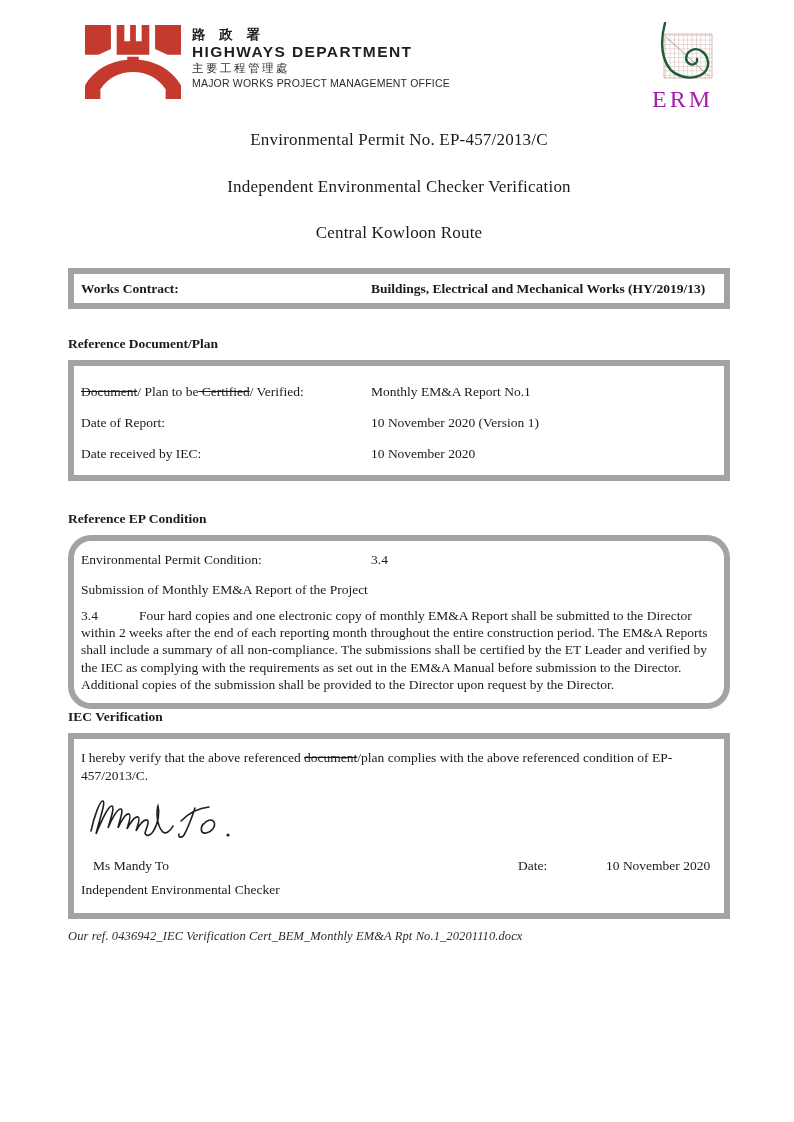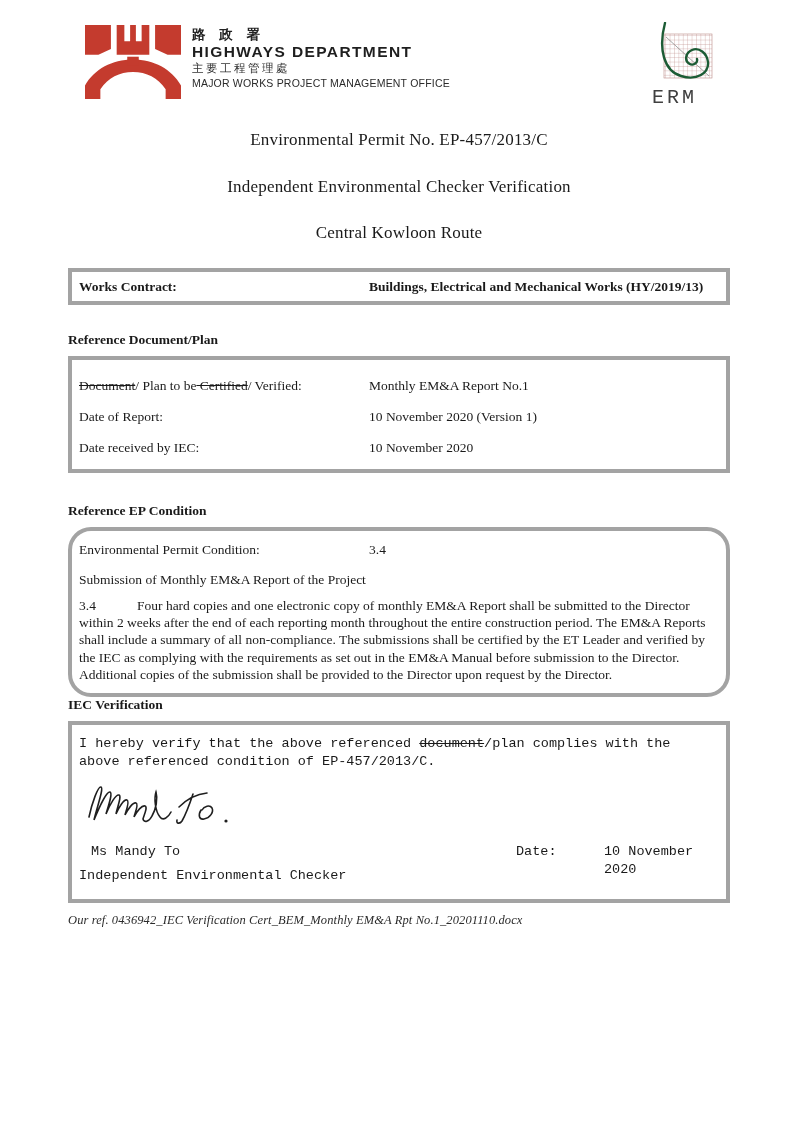--- a/index.html
+++ b/index.html
@@ -12,40 +12,40 @@
   }
   
   .hdr { display:flex; justify-content:space-between; align-items:flex-start; height:88px; }
   .hyd { display:flex; gap:11px; margin-left:17px; margin-top:3px; }
   .hyd-text { font-family:"Liberation Sans", sans-serif; line-height:1.18; padding-top:2px; }
   .hyd-cn1 { font-size:13.5px; font-weight:bold; letter-spacing:5px; color:#222; }
   .hyd-en1 { font-size:15.5px; font-weight:bold; letter-spacing:1.4px; color:#1e1e1e; }
   .hyd-cn2 { font-size:11.5px; letter-spacing:2.5px; color:#333; margin-top:1px; }
   .hyd-en2 { font-size:10.5px; color:#2b2b2b; margin-top:1px; letter-spacing:0.2px; }
   .erm { margin-right:6px; text-align:left; width:72px; }
-  .erm-label { font-size:20px; letter-spacing:3px; color:#404040; margin-top:-2px;font-family:Liberation Mono, monospace; }
+  .erm-label { font-size:24px; letter-spacing:3px; color:#a21caf; margin-top:-2px; }
   
   .t { text-align:center; font-weight:normal; font-size:17px; letter-spacing:0.2px; }
   .t1 { margin-top:20px; } .t2 { margin-top:26px; } .t3 { margin-top:27px; }
   
-  .box { border:4px solid #a3a3a3; box-sizing:border-box; }
+  .box { border:6px solid #a3a3a3; box-sizing:border-box; }
   .kv { display:grid; grid-template-columns:290px 1fr; align-items:baseline; line-height:17px; }
   .sec-h { font-weight:bold; font-size:13.5px; }
   .works-box { margin-top:25px; padding:6px 6px 6px 7px; font-weight:bold; }
   .h-refdoc { margin-top:27px; }
   .refdoc-box { margin-top:8px; padding:3px 6px 13px 7px; }
   .refdoc-box .kv { margin-top:14px; }
   .strike { text-decoration:line-through; }
   .h-ep { margin-top:30px; }
   .ep-box { margin-top:8px; padding:10px 8px 10px 7px;border-radius:23px; }
   .ep-sub { margin-top:13px; line-height:17px; }
   .ep-clause { margin-top:9px; line-height:17.2px; }
   .clause-no { display:inline-block; width:58px; }
   .h-iec { }
-  .iec-box { margin-top:8px; padding:10px 8px 14px 7px;font-family:Liberation Mono, monospace; }
+  .iec-box { margin-top:8px; padding:10px 8px 14px 7px; }
   .iec-stmt { line-height:17.5px; max-width:655px; }
   .sig { margin:7px 0 0 4px; height:54px; }
   .sign-row { position:relative; margin-top:12px; height:18px; line-height:18px; }
   .sign-name { position:absolute; left:12px; top:0; }
   .sign-date-label { position:absolute; left:437px; top:0; }
   .sign-date-value { position:absolute; left:525px; top:0; }
   .sign-title { margin-top:6px; line-height:18px; }
   
   .ref-line { margin-top:10px; font-style:italic; font-size:12.5px; color:#2b2b2b; letter-spacing:0.1px; }
 </style>

